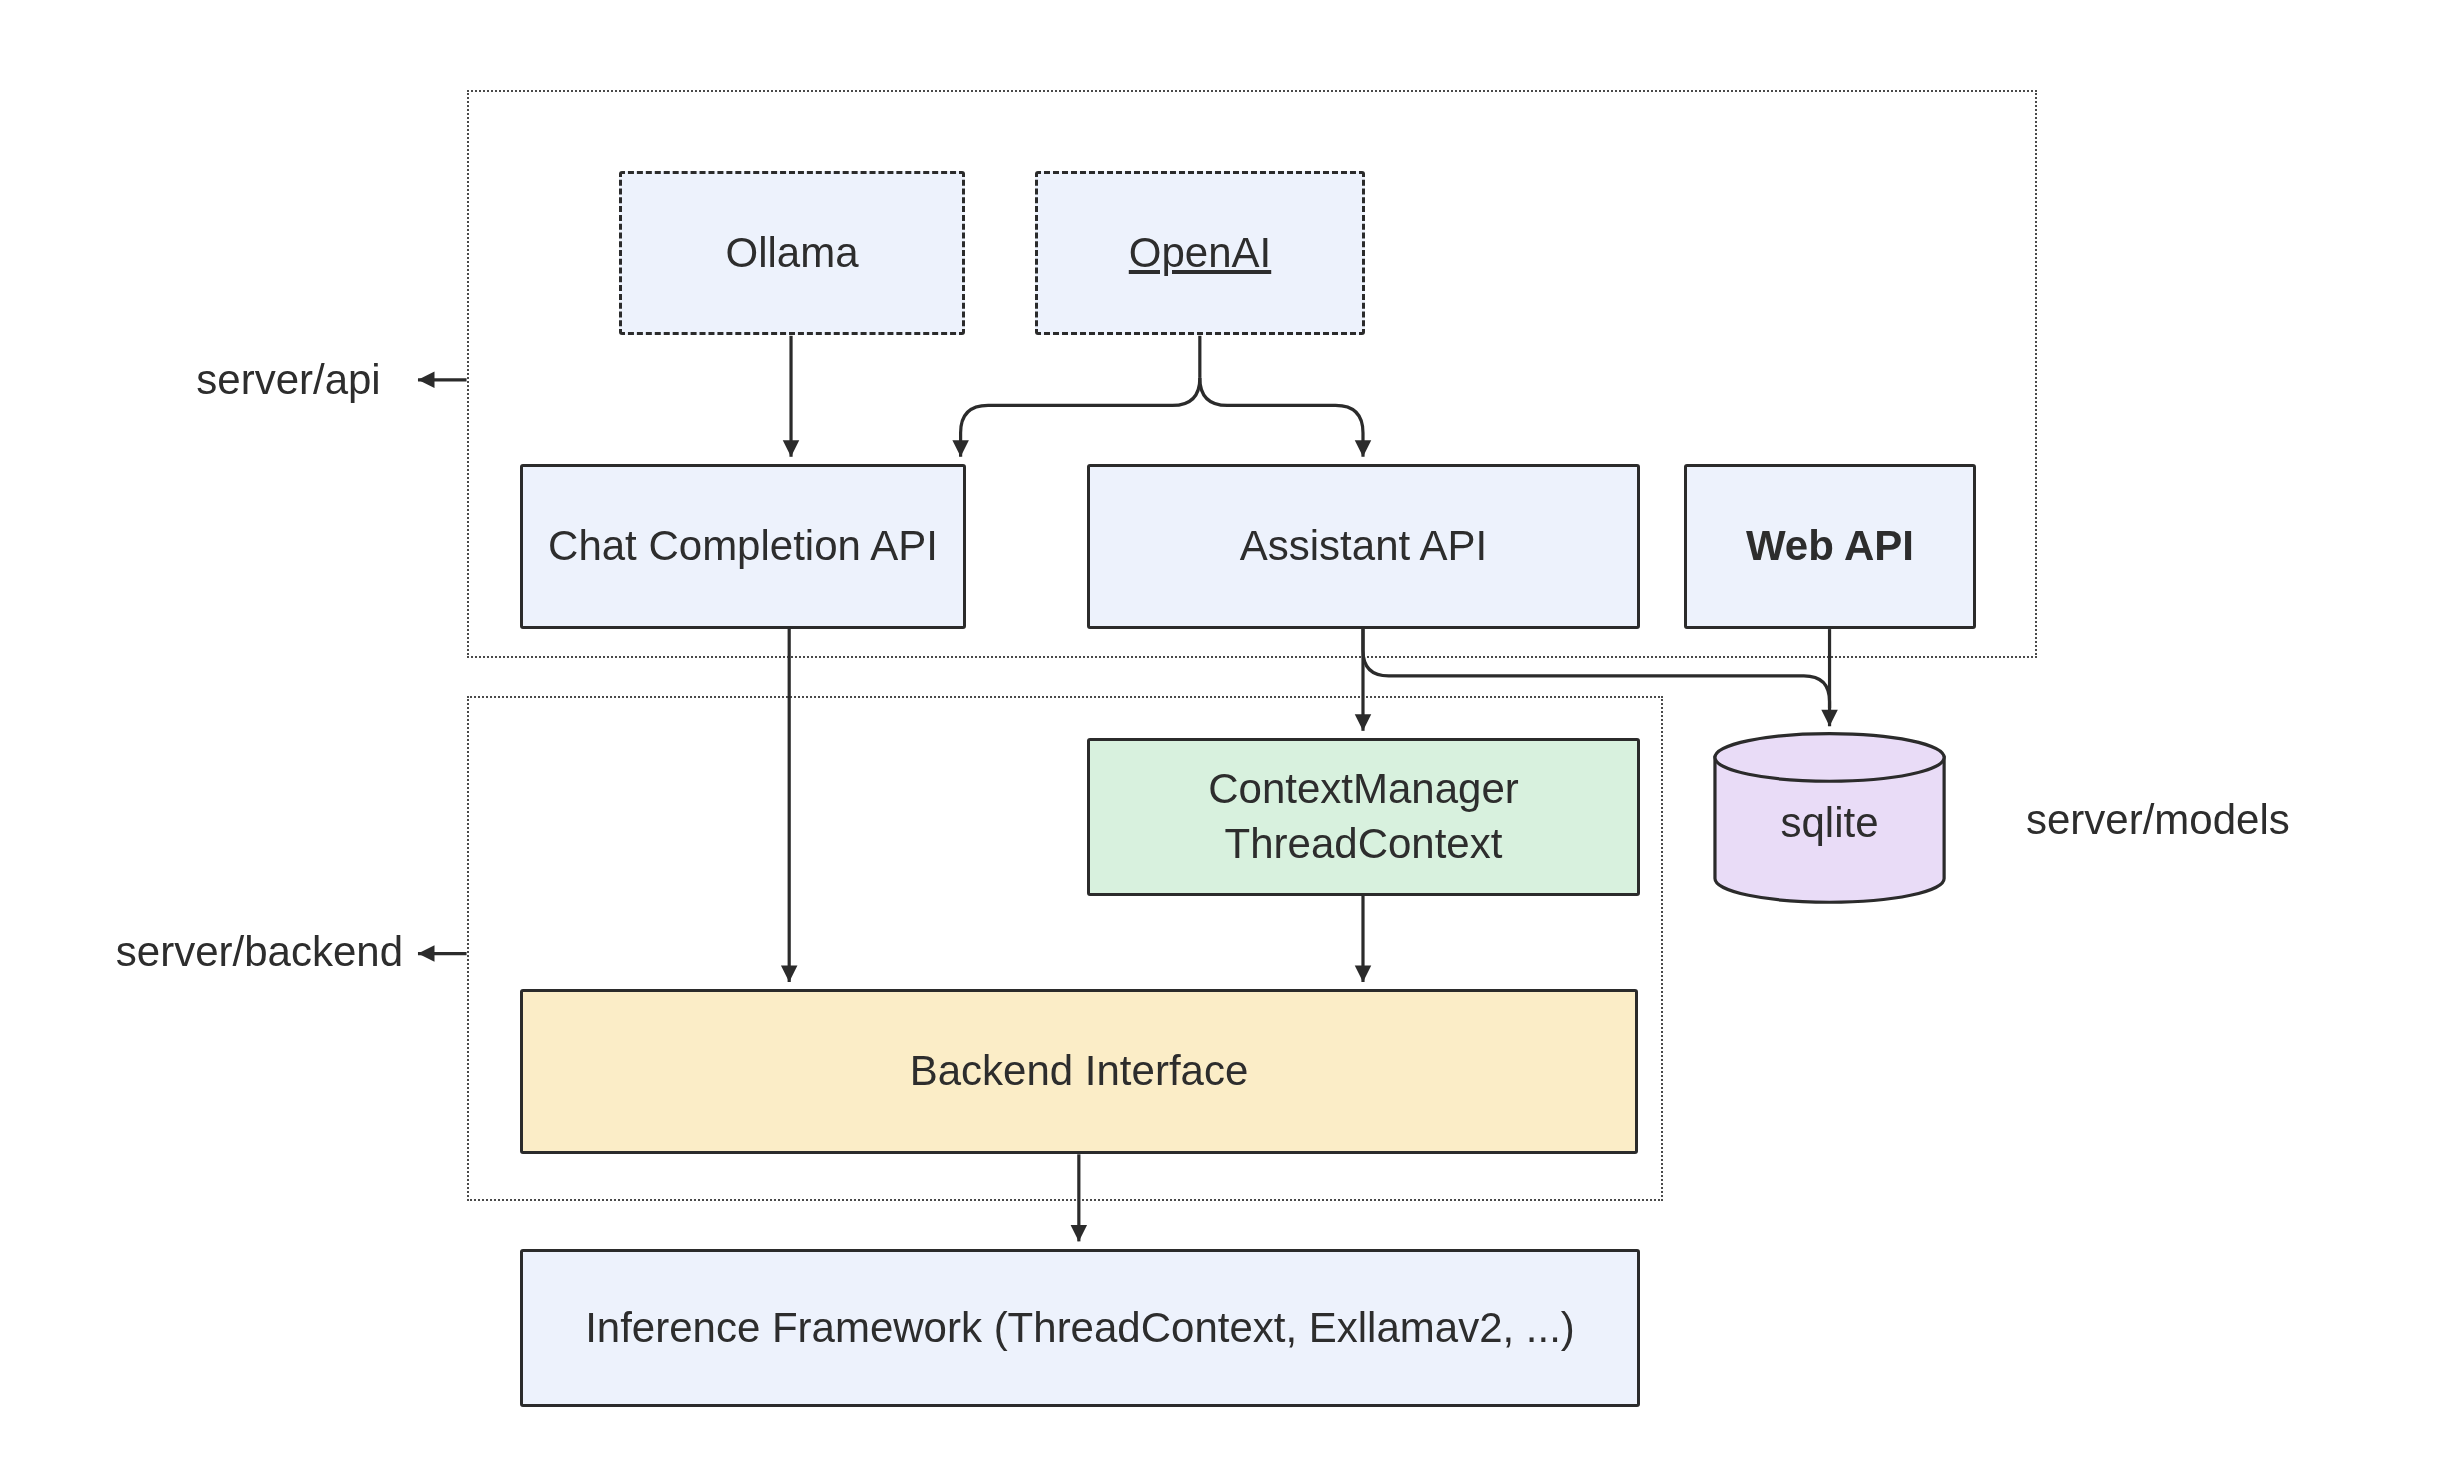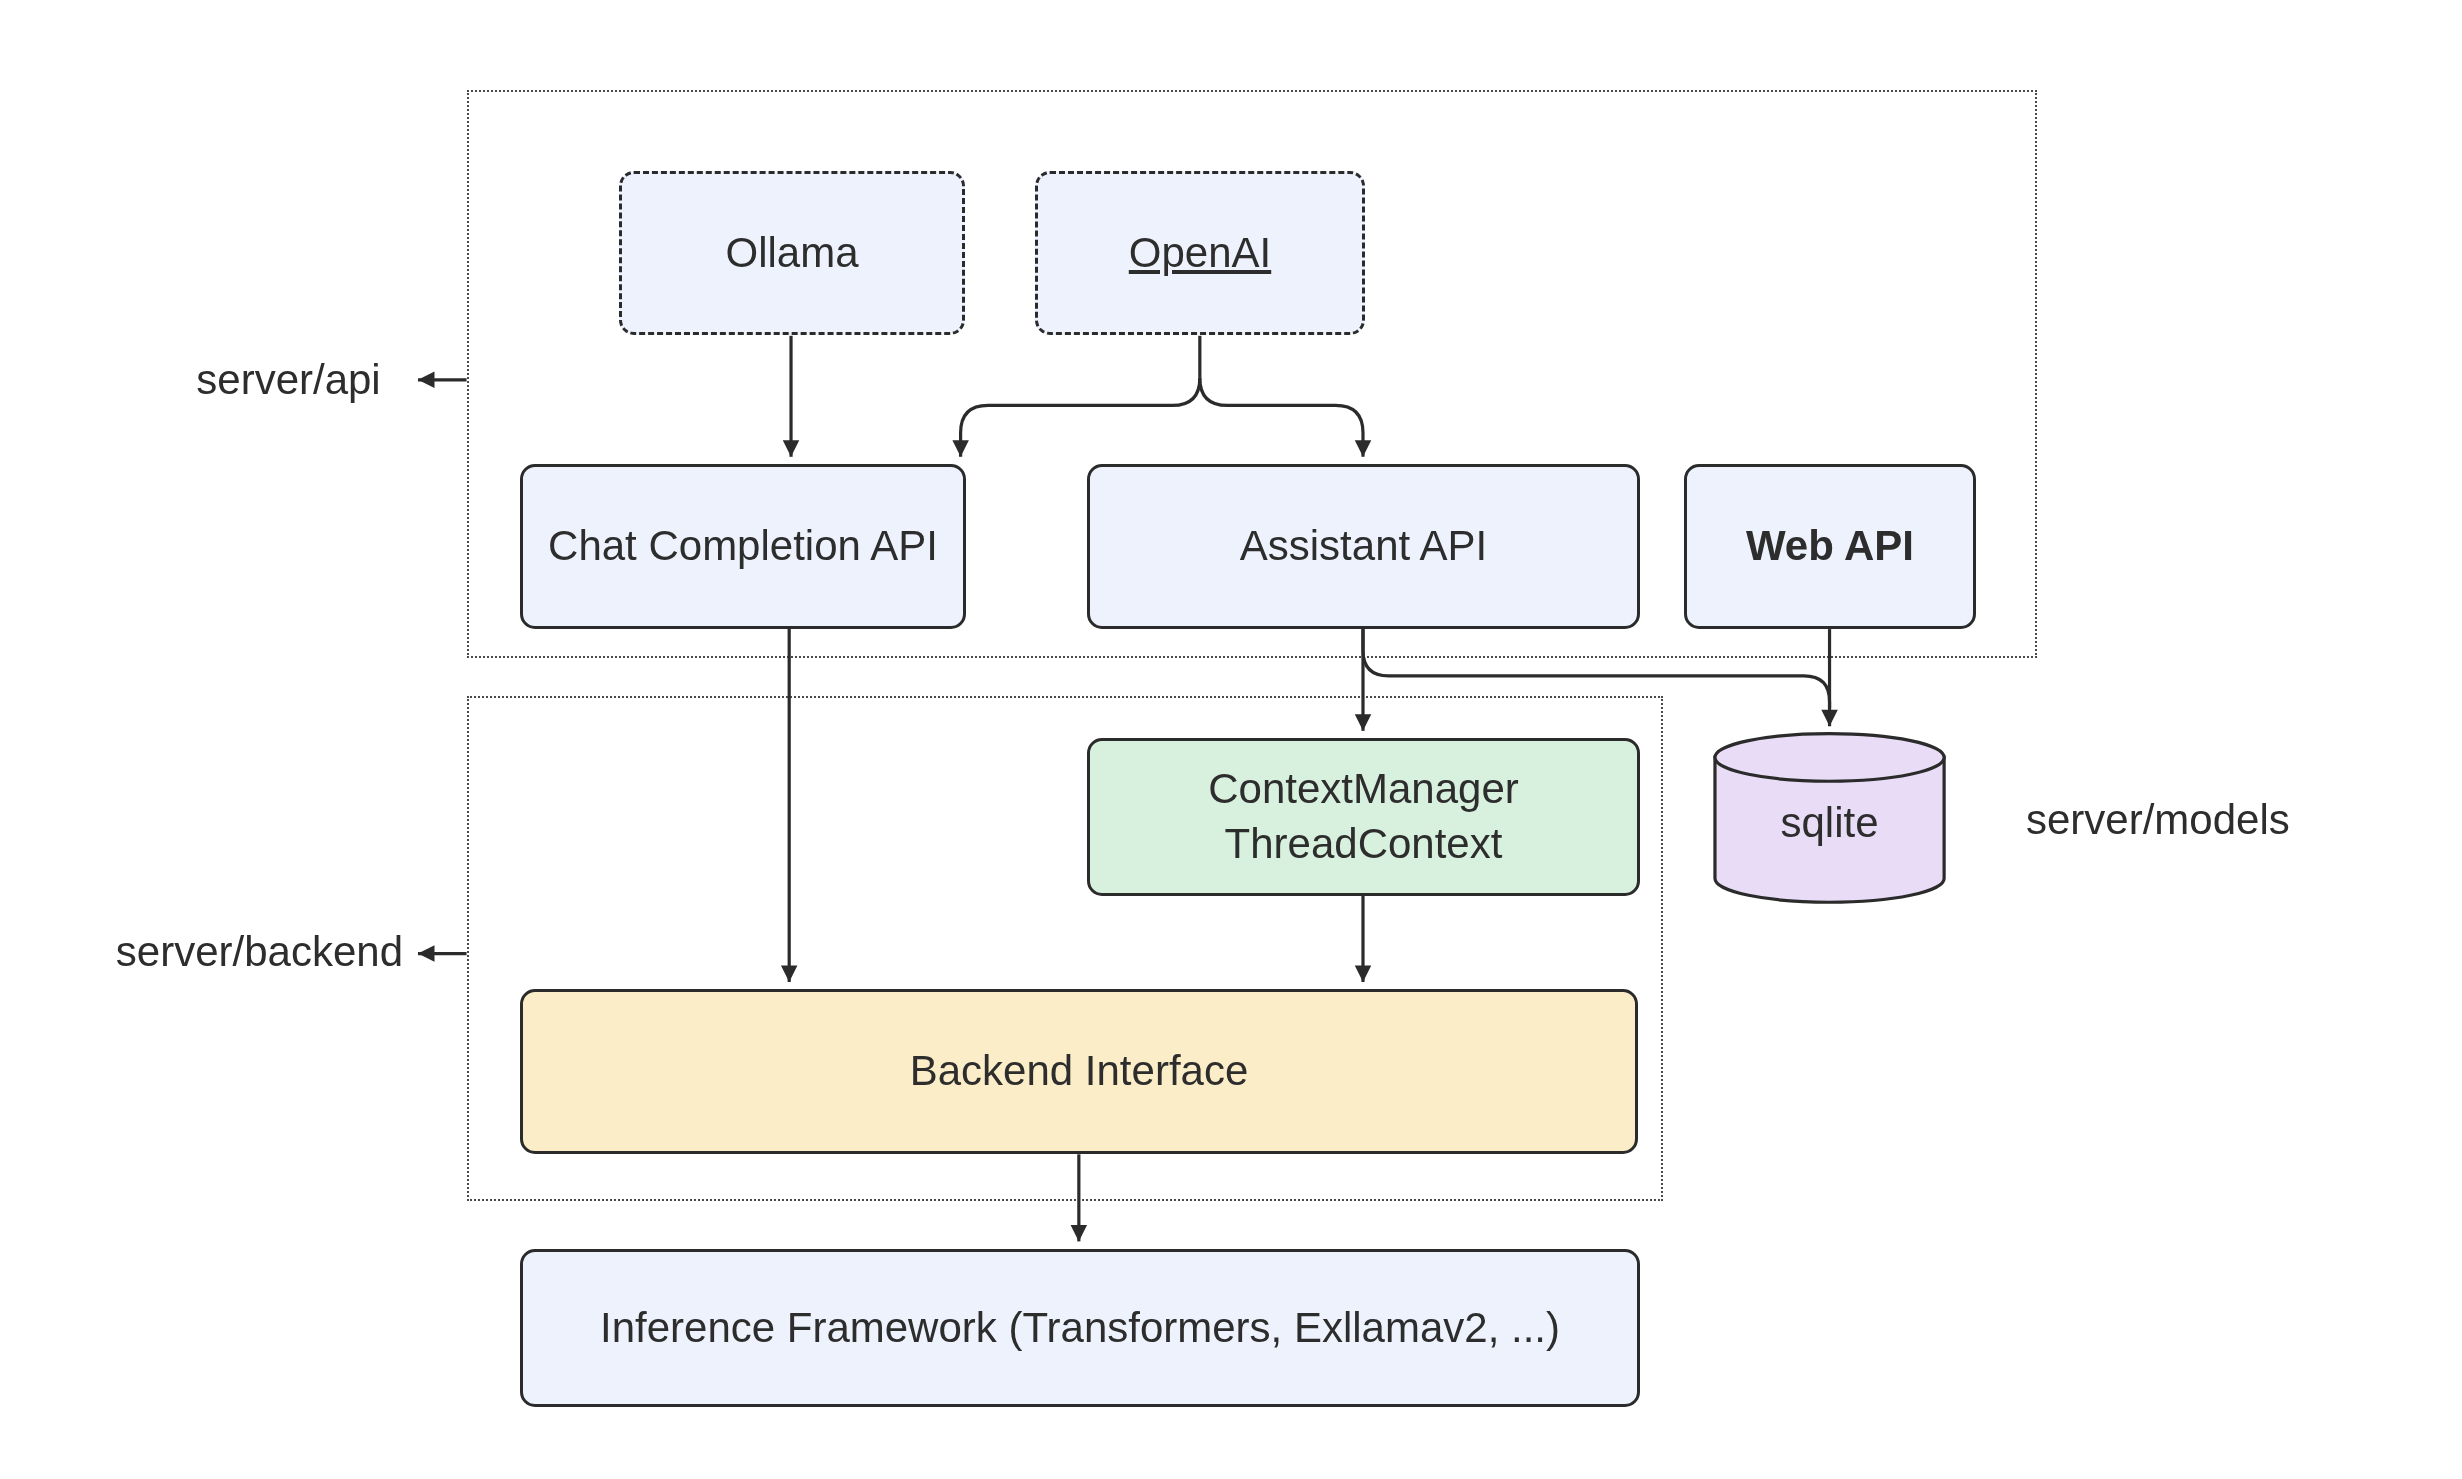--- a/index.html
+++ b/index.html
@@ -55,21 +55,21 @@
   .c-backend{left:467px;top:696px;width:1196px;height:505px;}
   .node{
     position:absolute;
     display:flex;
     flex-direction:column;
     align-items:center;
     justify-content:center;
     text-align:center;
     background:var(--node-blue);
     border:3.7px solid var(--stroke);
-    border-radius:15px;
+    border-radius:3px;
     font-size:42px;
     line-height:1.3;
     color:var(--text);
     z-index:2;
   }
   .node.dashed{border-style:dashed;}
   .n-ollama{left:619px;top:171px;width:346px;height:164px;}
   .n-openai{left:1035px;top:171px;width:330px;height:164px;text-decoration:underline;}
   .n-chat{left:520px;top:464px;width:446px;height:165px;}
   .n-assistant{left:1087px;top:464px;width:553px;height:165px;}
@@ -161,21 +161,21 @@
   <div class="node n-context">
     <span>ContextManager</span>
     <span>ThreadContext</span>
   </div>
 
   <div class="node n-backendif">
     <span>Backend Interface</span>
   </div>
 
   <div class="node n-inference">
-    <span>Inference Framework (Transformers, Exllamav2, ...)</span>
+    <span>Inference Framework (ThreadContext, Exllamav2, ...)</span>
   </div>
 
   <div class="l-sqlite">sqlite</div>
 
   <div class="side-label l-api">server/api</div>
   <div class="side-label l-backend">server/backend</div>
   <div class="side-label l-models">server/models</div>
 
 </div>
 

